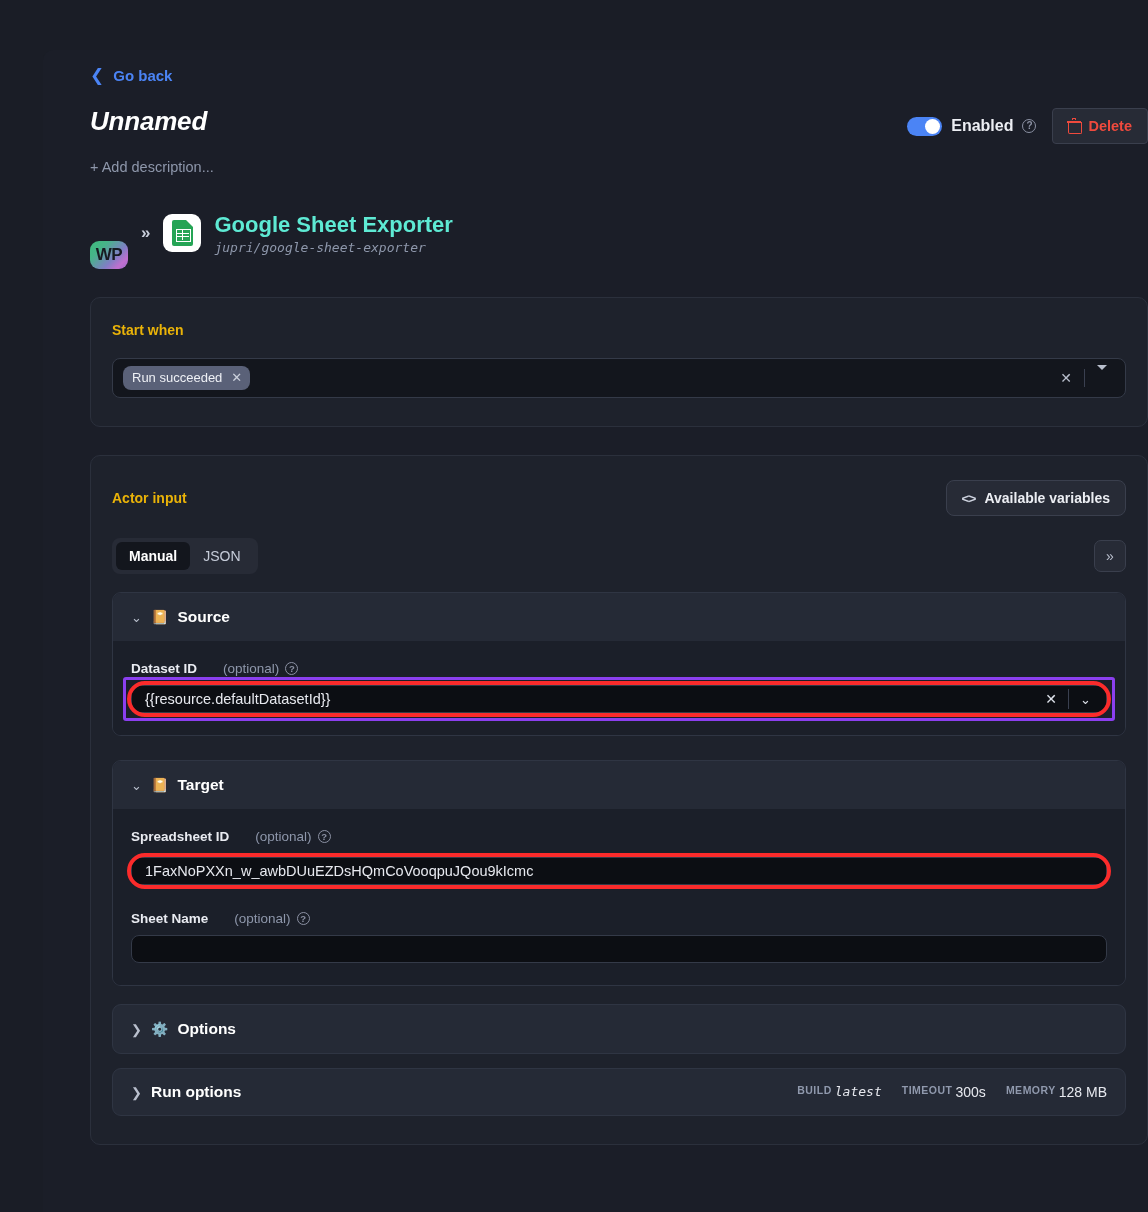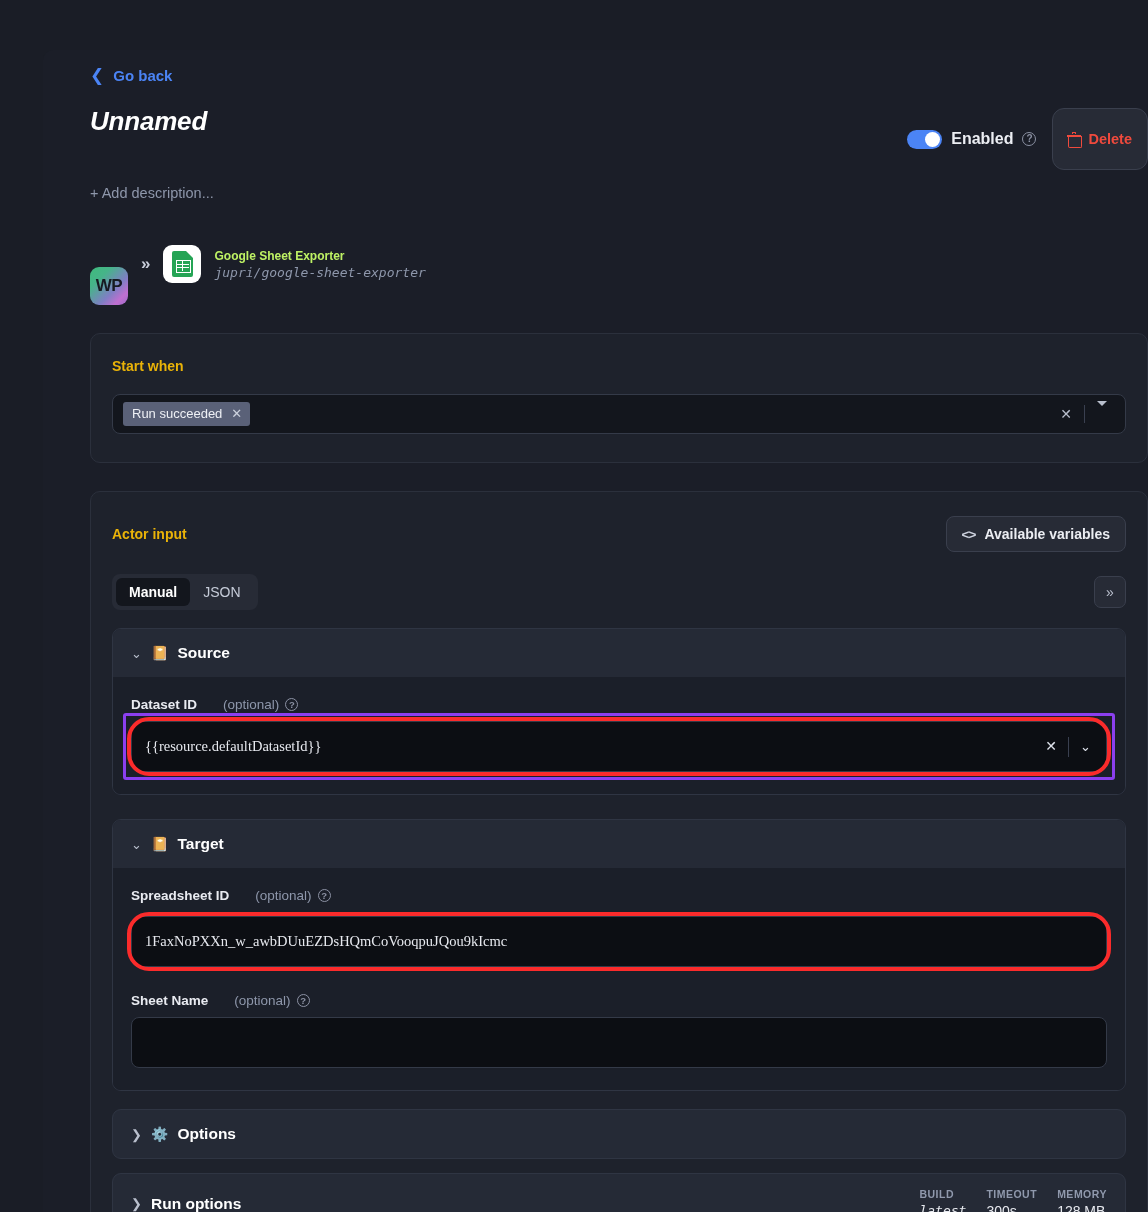--- a/index.html
+++ b/index.html
@@ -49,23 +49,23 @@
     width: 15px; height: 15px; border-radius: 50%; background: #fff;
   }
   .toggle-label { color: #eceef3; font-size: 16px; font-weight: 600; }
   .qmark {
     width: 14px; height: 14px; border-radius: 50%;
     border: 1.2px solid #8b91a3; color: #8b91a3;
     font-size: 10px; line-height: 12px; text-align: center;
     display:inline-block; font-weight:700;
   }
   .btn-delete {
-    display:flex; align-items:flex-end; gap:8px;
-    background: #272b36; border: 1px solid #3a3f4d; border-radius: 12px;
-    padding: 22px 15px; color: #f04a3d; font-size: 14.5px; font-weight: 700;
+    display:flex; align-items:center; gap:8px;
+    background: #272b36; border: 1px solid #3a3f4d; border-radius: 4px;
+    padding: 9px 15px; color: #f04a3d; font-size: 14.5px; font-weight: 700;
     cursor: pointer;
   }
   .trash {
     width: 12px; height: 14px; position: relative; display:inline-block;
   }
   .trash::before {
     content:""; position:absolute; left:0; top:3px; width:12px; height:11px;
     border:1.6px solid #f04a3d; border-top:none;
     border-bottom-left-radius:2px; border-bottom-right-radius:2px;
   }
@@ -93,21 +93,21 @@
   .copy-icon::after{
     content:""; position:absolute; left:4px; top:0px; width:9px; height:9px;
     border:1.4px solid #9aa1b4; border-radius:2px; border-left:none; border-bottom:none;
   }
   .meta-text { color:#9099ad; font-size: 14px; }
   .adddesc { color:#8e97ab; font-size:14.5px; margin-top: 15px; cursor:pointer; width:fit-content; }
 
   
   .actorrow { display:flex; align-items:center; gap: 13px; margin-top: 22px; }
   .wp-icon {
-    width: 38px; height: 38px; border-radius: 9px;
+    width: 38px; height: 28px; border-radius: 9px;
     background: linear-gradient(135deg,#3fba7c 0%,#46b489 28%,#7f7fc4 62%,#c06fd0 82%,#9d6bc9 100%);
     display:flex; align-items:center; justify-content:center;
     color:#171a21; font-size: 17px; font-weight: 800; letter-spacing:-0.5px;margin-top:44px;
   }
   .arrows { color:#c9cedb; font-size: 17px; font-weight: 700; }
   .gs-icon {
     width: 38px; height: 38px; border-radius: 9px; background:#fff;
     display:flex; align-items:center; justify-content:center;
   }
   .gs-glyph {
@@ -119,21 +119,21 @@
   }
   .gs-glyph::after {
     content:""; position:absolute; left:4px; top:9px; width:13px; height:11px;
     border:1.3px solid #fff;
   }
   .gs-grid { position:absolute; left:4px; top:9px; width:13px; height:11px; z-index:2; }
   .gs-grid span { position:absolute; background:#fff; }
   .gs-grid .h1 { left:0; top:3.6px; width:13px; height:1.2px; }
   .gs-grid .h2 { left:0; top:7.2px; width:13px; height:1.2px; }
   .gs-grid .v1 { left:6px; top:0; width:1.2px; height:11px; }
-  .actor-name { color:#bef264; font-size: 12px; font-weight: 800; }
+  .actor-name { color:#5eead4; font-size: 22px; font-weight: 800; }
   .actor-slug { color:#8e97ab; font-size: 13px; font-style:italic; font-family:"DejaVu Sans Mono", monospace; margin-top:2px; }
 
   
   .tabs { display:flex; align-items:flex-end; margin-top: 22px; border-bottom: 1px solid #2b303c; }
   .tab {
     padding: 11px 21px 10px; font-size: 14.5px; color:#8e97ab; cursor:pointer;
     border: 1px solid transparent; border-bottom: none; font-weight:600;
   }
   .tab.active {
     background:#1b1e28; color:#ffffff; font-weight:800;
@@ -147,21 +147,21 @@
     margin-top: 28px;
   }
   .card-pad { padding: 24px 21px 28px; }
   .card-title { color:#eab308; font-size: 14px; font-weight: 800; }
 
   .tagbox {
     margin-top: 20px; background:#13161d; border:1px solid #343a48; border-radius:8px;
     height: 40px; display:flex; align-items:center; padding: 0 6px 0 10px;
   }
   .tag {
-    background:#5a6178; color:#eef0f5; border-radius: 3px; font-size: 13px;
+    background:#5a6178; color:#eef0f5; border-radius: 8px; font-size: 13px;
     padding: 4px 8px 5px 9px; display:flex; align-items:center; gap: 9px;
   }
   .tag .x { color:#ccd1dd; font-size: 13px; cursor:pointer; }
   .tagbox-right { margin-left:auto; display:flex; align-items:center; gap: 4px; padding-right: 4px; }
   .icon-btn { color:#b9bfcd; font-size: 14px; padding: 4px 8px; cursor:pointer; }
   .tag-divider { width:1px; height:18px; background:#3a4050; }
   .caret-dn { width:0;height:0;border-left:5px solid transparent;border-right:5px solid transparent;border-top:5px solid #b9bfcd; }
 
   
   .ai-head { display:flex; align-items:center; justify-content:space-between; }
@@ -195,23 +195,23 @@
   .chev-r, .chev-d { color:#b9bfcd; font-size: 13px; width:11px; display:inline-block; }
   .sec-emoji { font-size: 14px; }
   .sec-title { color:#ffffff; font-size: 15.5px; font-weight:700; }
   .section-body { padding: 20px 18px 22px; background:#1b1f29; }
 
   .field-label { color:#e9ebf1; font-size: 13.5px; font-weight:800; display:flex; align-items:center; gap:6px; }
   .field-label .opt { color:#8e97ab; font-weight: 400; margin-left: 20px; }
   .field-label .qmark { width:13px; height:13px; font-size:9.5px; line-height:11px; }
 
   .input {
-    margin-top: 9px; height: 51px; background:#0c0e13; border:1px solid #343a48;
+    margin-top: 9px; height: 28px; background:#0c0e13; border:1px solid #343a48;
     border-radius: 8px; display:flex; align-items:center; padding: 0 6px 0 13px;
-    color:#e7e9ef; font-size: 14.5px; font-family: Liberation Serif, serif;
+    color:#e7e9ef; font-size: 14.5px;
   }
   .input .val { flex:1; overflow:hidden; white-space:nowrap; }
   .input .ctrls { display:flex; align-items:center; gap:2px; }
   .input .x { color:#dfe3ec; font-size:14px; padding: 3px 9px; cursor:pointer; }
   .vdiv { width:1px; height: 20px; background:#3a4050; }
   .chev-sm { color:#dfe3ec; font-size: 13px; padding: 2px 9px; cursor:pointer; }
 
   
   .hl-purple { position: relative; }
   .hl-purple::after {
@@ -224,21 +224,21 @@
     border: 4px solid #fb2b2b; border-radius: 22px; pointer-events:none;
   }
 
   
   .runrow { display:flex; align-items:center; padding: 14px 18px; background:#252a36;
             border:1px solid #2f3543; border-radius:9px; margin-top:14px; cursor:pointer; }
   .optrow { display:flex; align-items:center; gap:9px; padding: 15px 18px; background:#252a36;
             border:1px solid #2f3543; border-radius:9px; margin-top:18px; cursor:pointer; }
   .run-left { display:flex; align-items:center; gap:9px; }
   .run-meta { margin-left:auto; display:flex; gap: 20px; text-align:right; }
-  .rm-col { display:flex; flex-direction:column; align-items:flex-start; gap:3px; }
+  .rm-col { display:flex; align-items:flex-start; gap:3px; }
   .rm-key { color:#9099ad; font-size: 10.5px; font-weight:700; letter-spacing:0.5px; }
   .rm-val { color:#e7e9ef; font-size: 14px; }
   .rm-val.italic { font-style: italic; font-family:"DejaVu Sans Mono", monospace; font-size:13px; }
 </style>
 </head>
 <body>
 
 <div class="page">
   <div class="inner">
 

